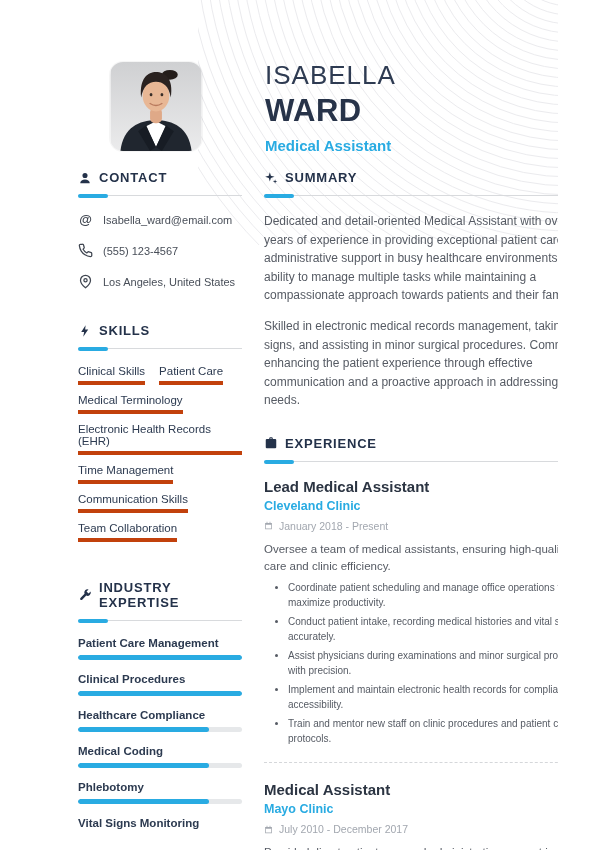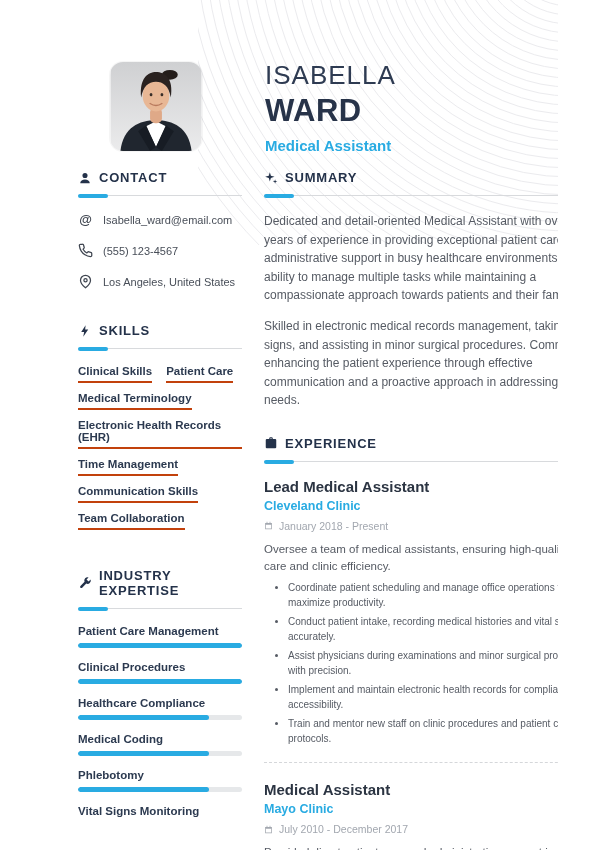--- a/index.html
+++ b/index.html
@@ -35,21 +35,21 @@
   .contact-item { display:flex; align-items:center; gap:10px; margin-bottom:16px; }
   .cicon { width:15px; height:15px; color:#3f4550; flex:0 0 auto; display:flex; align-items:center; justify-content:center; }
   .cicon svg { width:100%; height:100%; }
   .cicon.at { font-size:13px; font-weight:600; color:#3f4550; }
   .contact-text { font-size:11px; color:#484e58; }
   .section { margin-bottom:34px; }
   .section.skills { margin-bottom:38px; }
 
   
   .skill-list { display:flex; flex-wrap:wrap; column-gap:14px; row-gap:9px; }
-  .skill-chip { font-size:11.5px; font-weight:700; color:#2c3a50; border-bottom:2px solid #c2410c; padding-bottom:4px; }
+  .skill-chip { font-size:11.5px; font-weight:400; color:#2c3a50; border-bottom:4px solid #c2410c; padding-bottom:4px; }
 
   
   .exp-item { margin-bottom:13px; }
   .exp-label { font-size:11.5px; font-weight:700; color:#2c3a50; margin-bottom:6px; }
   .bar-track { width:100%; height:5px; border-radius:3px; background:#e6e8ea; overflow:hidden; }
   .bar-fill  { height:100%; border-radius:3px; background:var(--accent); }
 
   
   .summary-p { font-size:12px; line-height:1.55; color:#565b64; margin-bottom:12px; }
 

